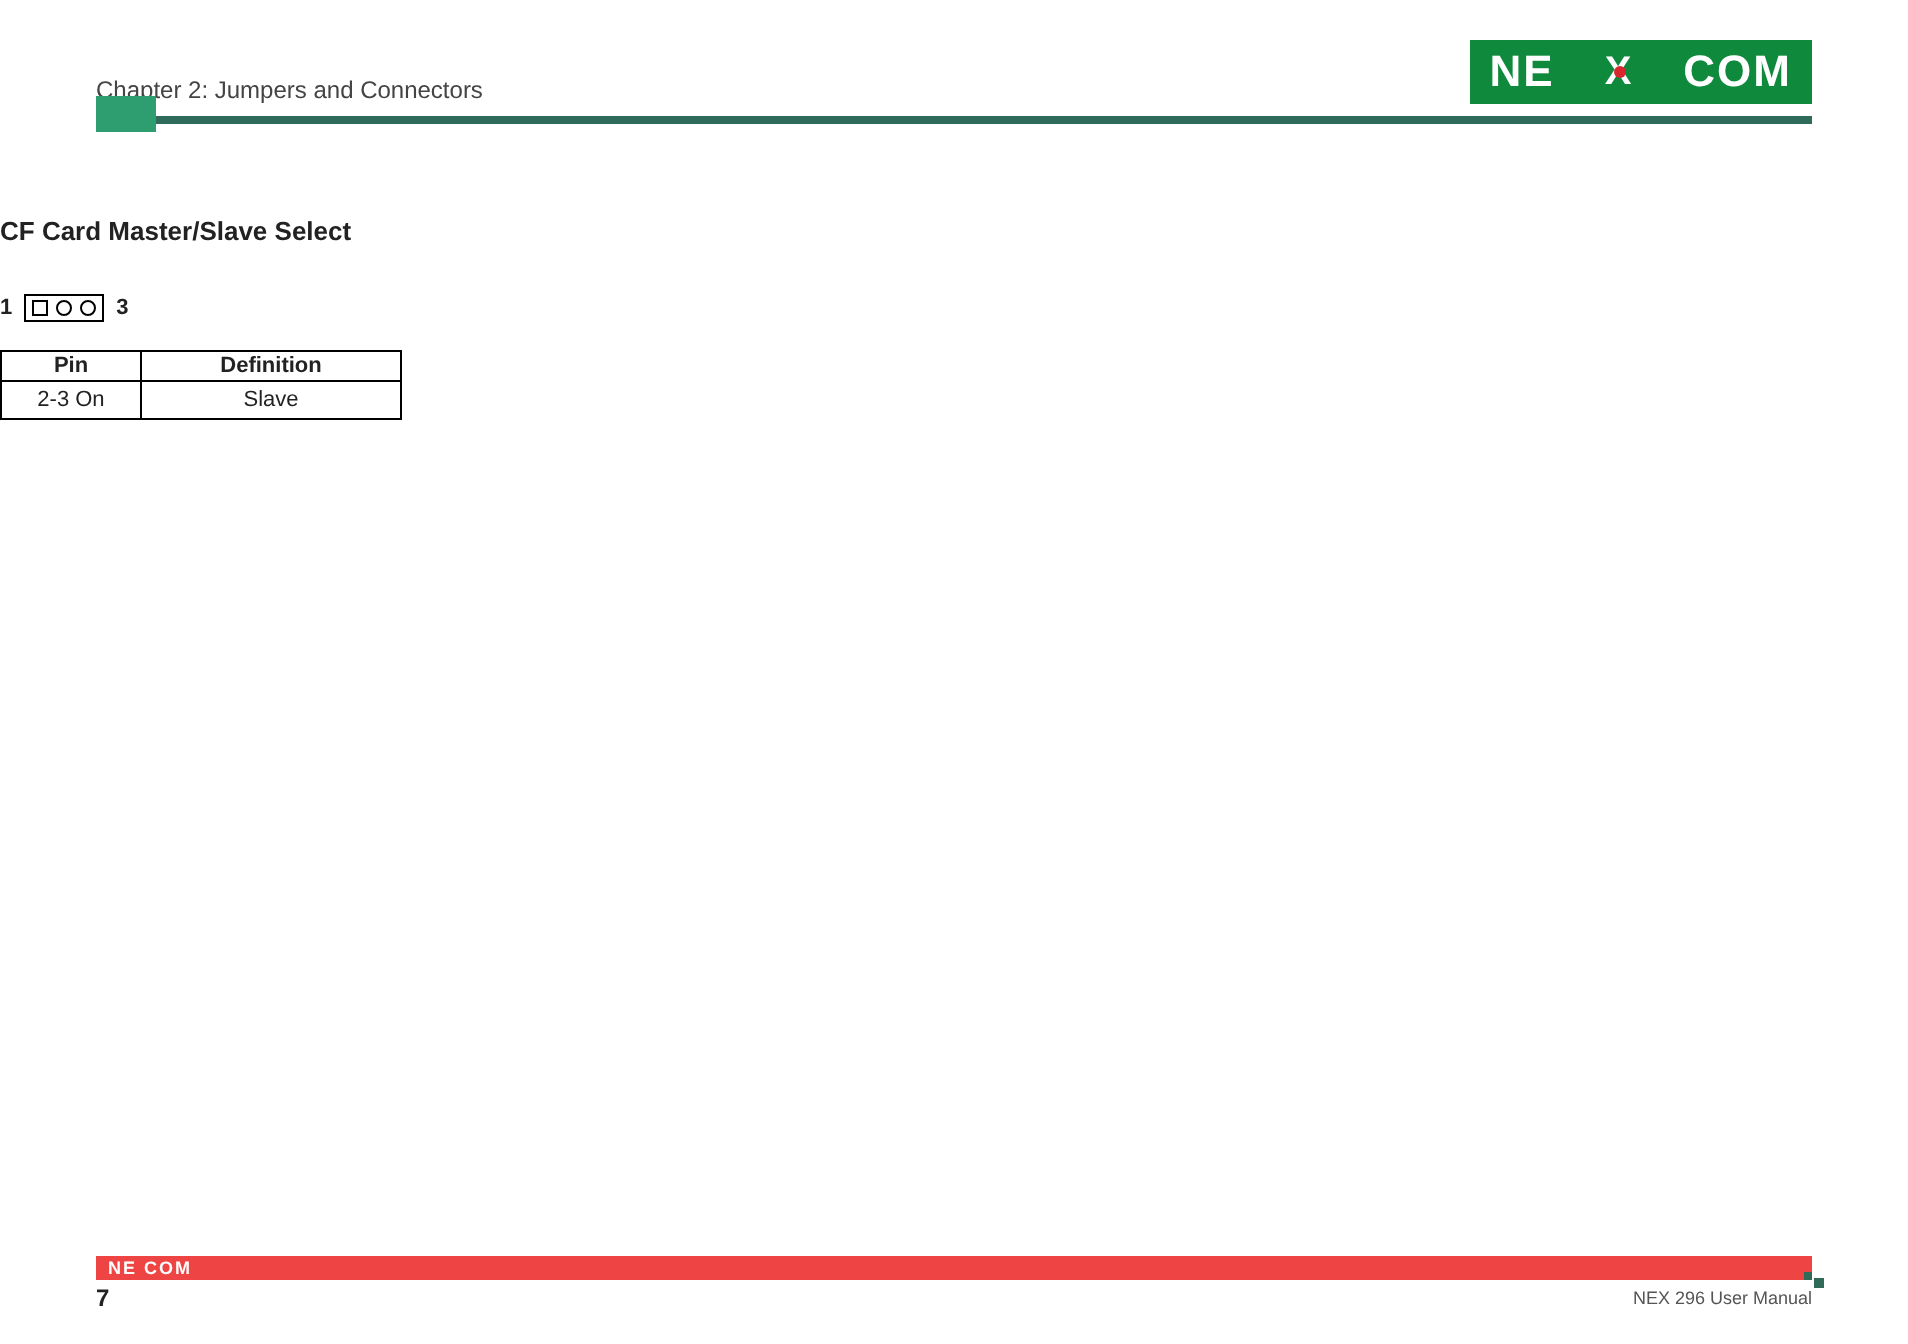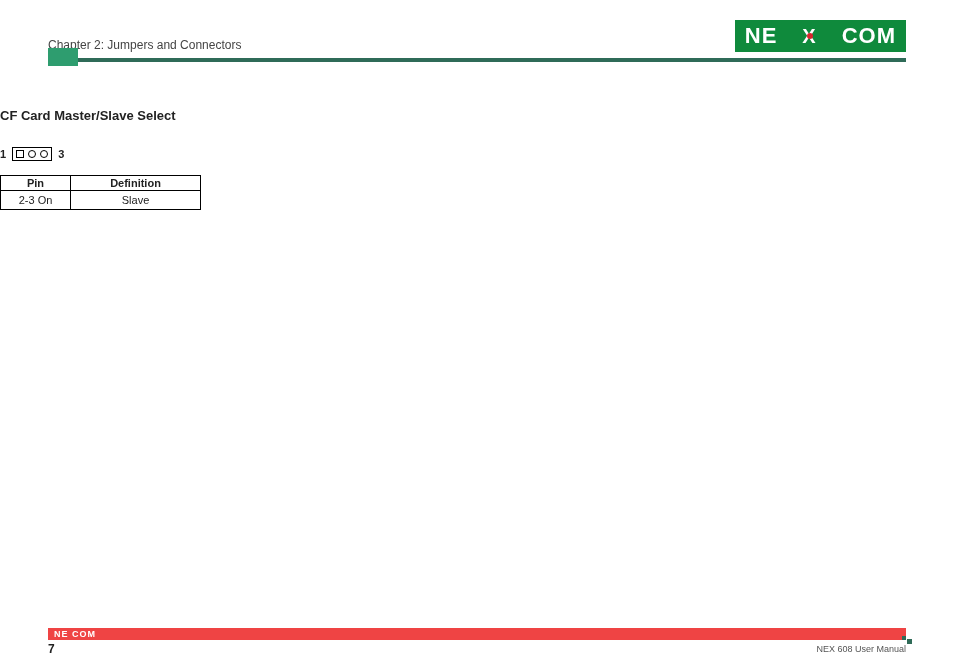--- a/index.html
+++ b/index.html
@@ -209,15 +209,15 @@
 <div class="footer-wrap">
   <div class="footer-bar">
     <span class="mini-logo">NE COM</span>
   </div>
   <div class="footer-deco">
       <div class="a"></div>
       <div class="b"></div>
     </div>
   <div class="footer-row">
     <span class="pg">7</span>
-    <span>NEX 608 User Manual</span>
+    <span>NEX 296 User Manual</span>
   </div>
 </div>
 
 </body></html>

